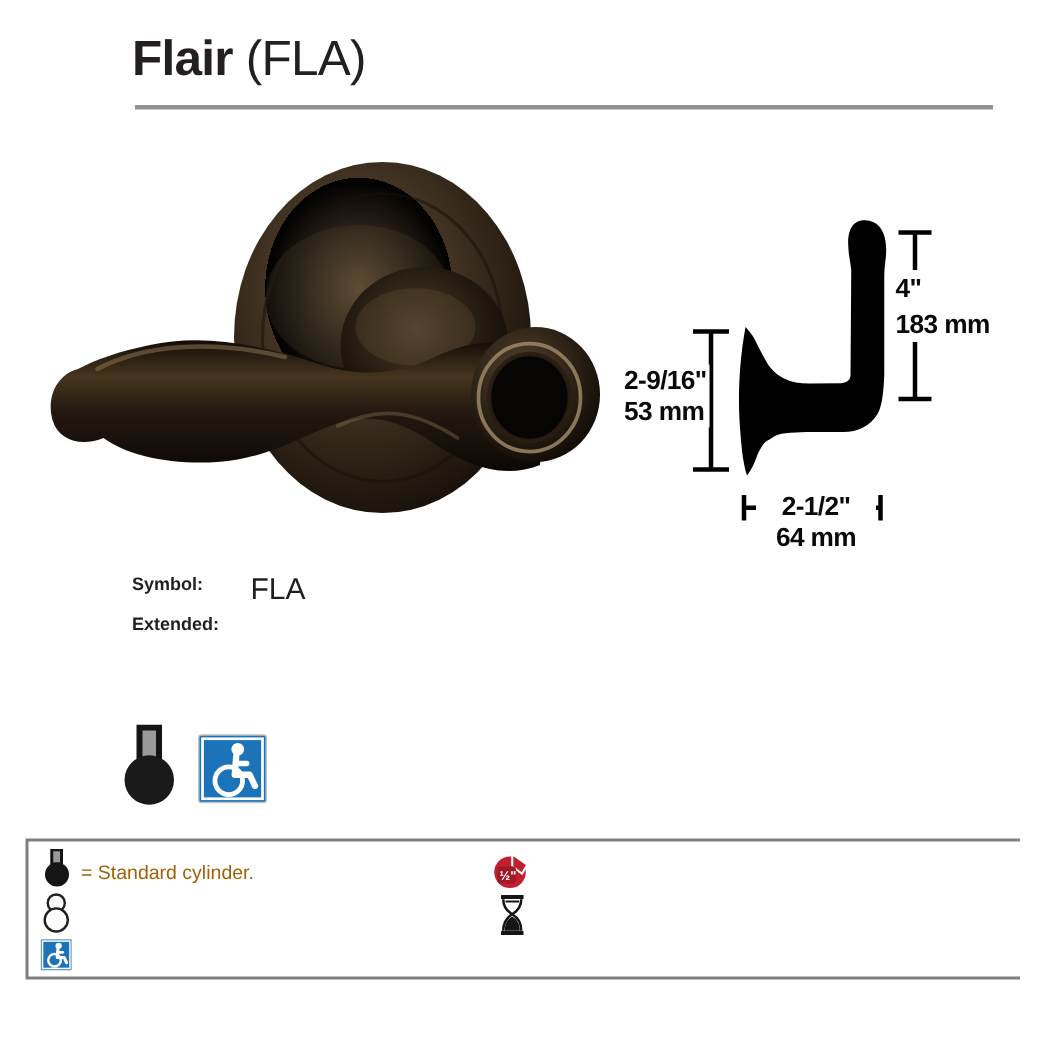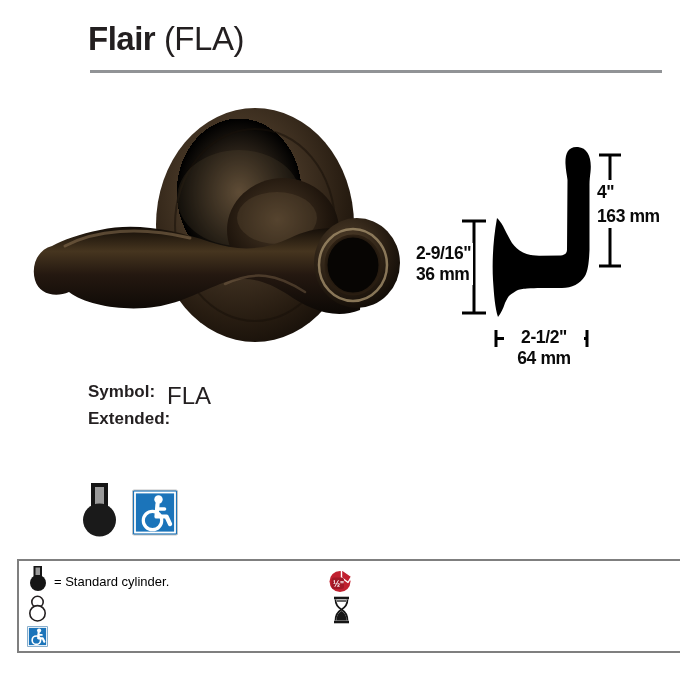--- a/index.html
+++ b/index.html
@@ -17,29 +17,29 @@
   #drawing{position:absolute;left:400px;top:130px;width:290px;height:250px;}
   
   .dim{
     position:absolute;font-weight:bold;font-size:17.5px;line-height:21px;
     letter-spacing:-0.4px;color:#0a0a0a;background:#fff;padding:0 2px;white-space:nowrap;
   }
   #dim-rose{left:414px;top:243px;text-align:left;}
   #dim-lever{left:595px;top:180px;text-align:left;line-height:24px;}
   #dim-proj{left:504px;top:327px;width:76px;text-align:center;}
   
-  .spec-label{position:absolute;left:88px;font-size:17px;font-weight:bold;white-space:nowrap;}
-  .spec-value{position:absolute;left:167px;font-size:24px;font-weight:normal;white-space:nowrap;}
+  .spec-label{position:absolute;left:88px;font-size:12px;font-weight:bold;white-space:nowrap;}
+  .spec-value{position:absolute;left:167px;font-size:20px;font-weight:normal;white-space:nowrap;}
   
   #feat-cyl{position:absolute;left:82px;top:483px;}
   #feat-ada{position:absolute;left:132px;top:489px;}
   
   #legend-box{position:absolute;left:17px;top:559px;width:663px;height:90px;border:2px solid #7f7f7f;background:#fff;}
   .leg-icon{position:absolute;}
-  .leg-text{position:absolute;font-size:13px;line-height:15px;white-space:nowrap;color:#000000;}
+  .leg-text{position:absolute;font-size:13px;line-height:15px;white-space:nowrap;color:#a16207;}
 </style>
 </head>
 <body>
 
 <div id="page">
 
   <div id="title">
     <span class="bold">Flair</span>
     <span class="reg">(FLA)</span>
   </div>
@@ -117,25 +117,25 @@
 
     <g stroke="#000" stroke-width="3">
       <line x1="496" y1="330" x2="496" y2="347"></line>
       <line x1="496" y1="338.5" x2="587" y2="338.5"></line>
       <line x1="587" y1="330" x2="587" y2="347"></line>
     </g>
   </svg>
 
   <div class="dim" id="dim-rose">
     <div>2-9/16"</div>
-    <div>36 mm</div>
+    <div>53 mm</div>
   </div>
   <div class="dim" id="dim-lever">
     <div>4"</div>
-    <div>163 mm</div>
+    <div>183 mm</div>
   </div>
   <div class="dim" id="dim-proj">
     <div>2-1/2"</div>
     <div>64 mm</div>
   </div>
 
   <div class="spec-label" style="top:382px">Symbol:</div>
   <div class="spec-value" style="top:382px">FLA</div>
   <div class="spec-label" style="top:409px">Extended:</div>
 

